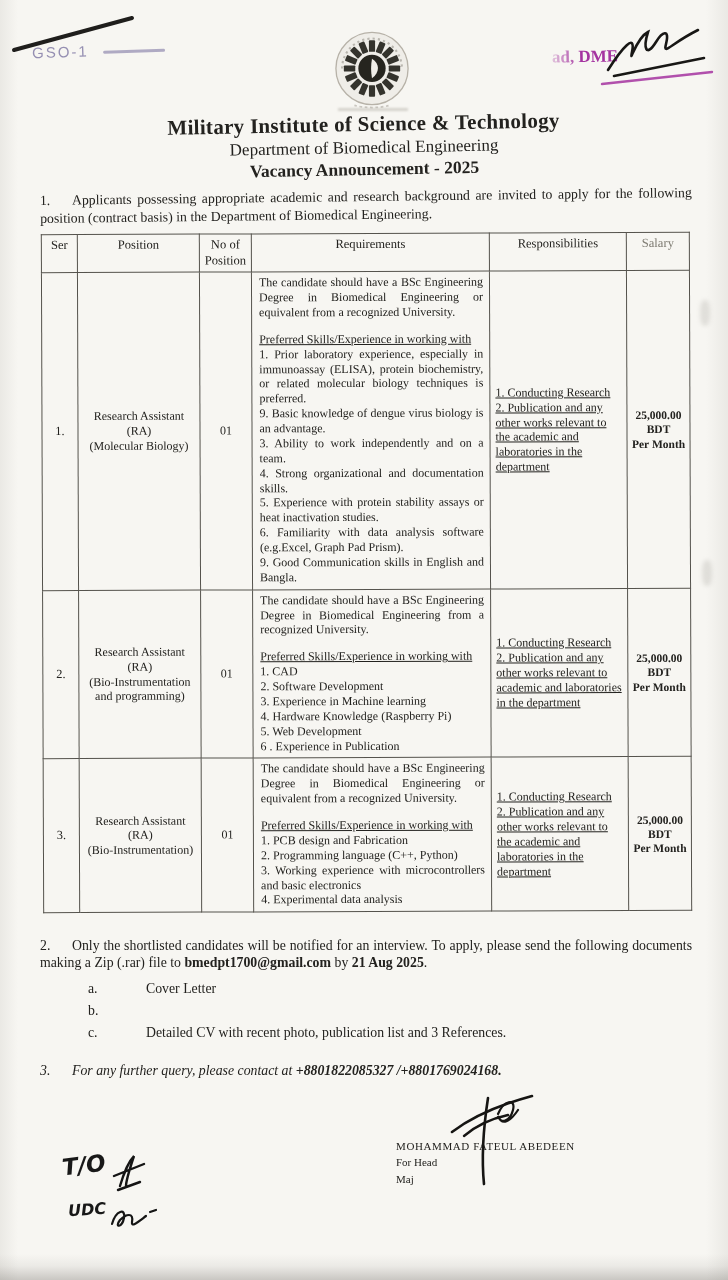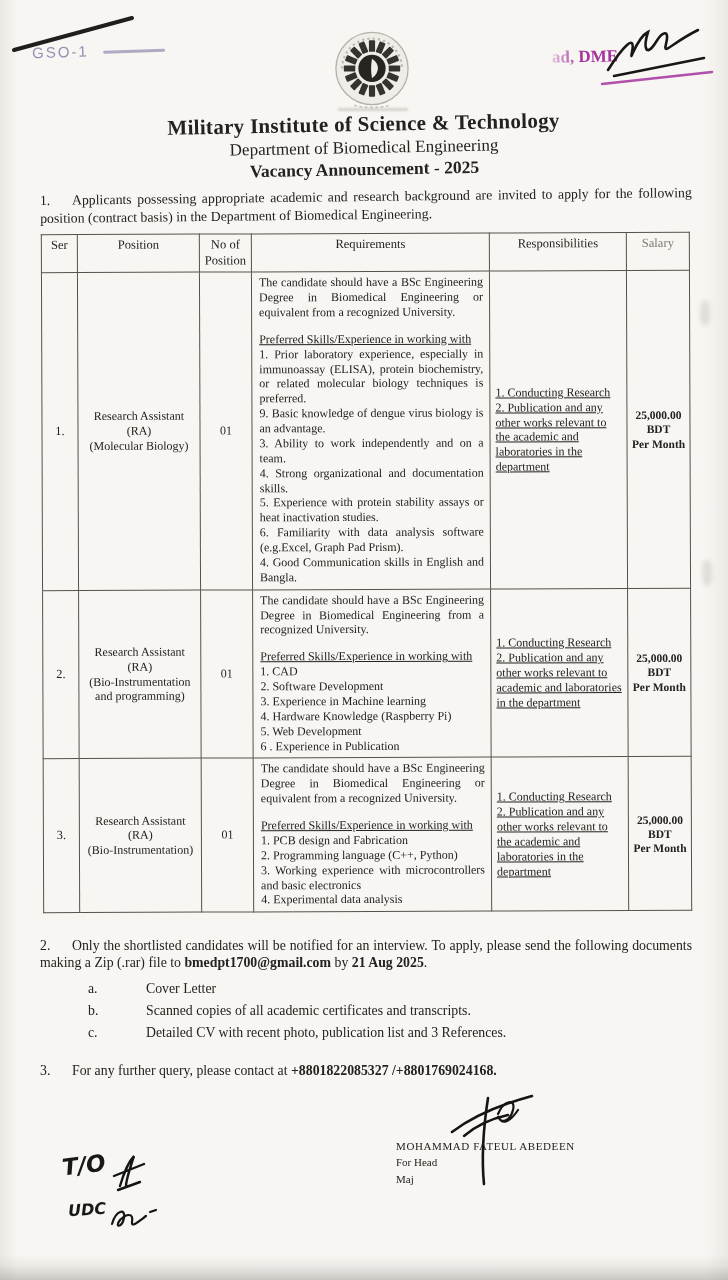--- a/index.html
+++ b/index.html
@@ -54,21 +54,21 @@
   td.c-sal{text-align:center; font-weight:bold; font-size:11.5px; padding:2px 1px;}
   .req-heading{text-decoration:underline; margin-top:12px;}
   .req-items div{margin:0;}
   .resp-items div{margin:0;text-decoration:underline;}
   .pos-lines div{margin:0;}
   .sal-lines div{margin:0;}
   .bold{font-weight:bold;}
   .doc-list{margin:6px 0 0 88px; font-size:13.8px; line-height:1.6;}
   .doc-row{display:flex;}
   .doc-letter{width:58px;}
-  .para-low{margin-top:18px;}
+  .para-low{margin-top:18px;font-style:italic;}
   .sig-block{position:relative; margin:58px 0 0 396px; font-size:11px; line-height:1.5; font-family:"Liberation Serif", serif;}
   .sig-ink{position:absolute; left:52px; top:-46px;}
   .sig-name{letter-spacing:.6px;}
   .handwritten{position:absolute; left:62px; top:1152px; color:#181818;}
   .hw-to{font-family:"DejaVu Sans", sans-serif; font-style:italic; font-weight:bold; font-size:23px; transform:rotate(-7deg); display:inline-block;}
   .hw-udc{font-family:"DejaVu Sans", sans-serif; font-style:italic; font-weight:bold; font-size:16px; transform:rotate(-4deg); display:inline-block; margin:6px 0 0 6px;}
   .hw-row{display:flex; align-items:flex-start;}
   .smudge{position:absolute; width:10px; height:26px; background:#9d9a93; opacity:.25; border-radius:40%; filter:blur(2px);}
 </style>
 </head>
@@ -162,21 +162,21 @@
       <td class="c-req">
         <div>The candidate should have a BSc Engineering Degree in Biomedical Engineering or equivalent from a recognized University.</div>
         <div class="req-heading">Preferred Skills/Experience in working with</div>
         <div class="req-items">
               <div>1.  Prior laboratory experience, especially in immunoassay (ELISA), protein biochemistry, or related molecular biology techniques is preferred.</div>
               <div>9.  Basic knowledge of dengue virus biology is an advantage.</div>
               <div>3.  Ability to work independently and on a team.</div>
               <div>4.  Strong organizational and documentation skills.</div>
               <div>5.  Experience with protein stability assays or heat inactivation studies.</div>
               <div>6. Familiarity with data analysis software (e.g.Excel, Graph Pad Prism).</div>
-              <div>4. Good Communication skills in English and Bangla.</div>
+              <div>9. Good Communication skills in English and Bangla.</div>
             </div>
       </td>
       <td class="c-resp">
         <div class="resp-items">
               <div>1. Conducting Research</div>
               <div>2. Publication and any other works relevant to the academic and laboratories in the department</div>
             </div>
       </td>
       <td class="c-sal">
         <div class="sal-lines">
@@ -265,21 +265,20 @@
     <span class="pnum">2.</span><span>Only the shortlisted candidates will be notified for an interview. To apply, please send the following documents making a Zip (.rar) file to </span><span class="bold">bmedpt1700@gmail.com</span><span> by </span><span class="bold">21 Aug 2025</span><span>.</span>
   </div>
 
   <div class="doc-list">
     <div class="doc-row">
       <span class="doc-letter">a.</span>
       <span>Cover Letter</span>
     </div>
     <div class="doc-row">
       <span class="doc-letter">b.</span>
-      <span>Scanned copies of all academic certificates and transcripts.</span>
     </div>
     <div class="doc-row">
       <span class="doc-letter">c.</span>
       <span>Detailed CV with recent photo, publication list and 3 References.</span>
     </div>
   </div>
 
   <div class="para para-low" style="transform:none;">
     <span class="pnum">3.</span><span>For any further query, please contact at </span><span class="bold">+8801822085327 /+8801769024168.</span>
   </div>

